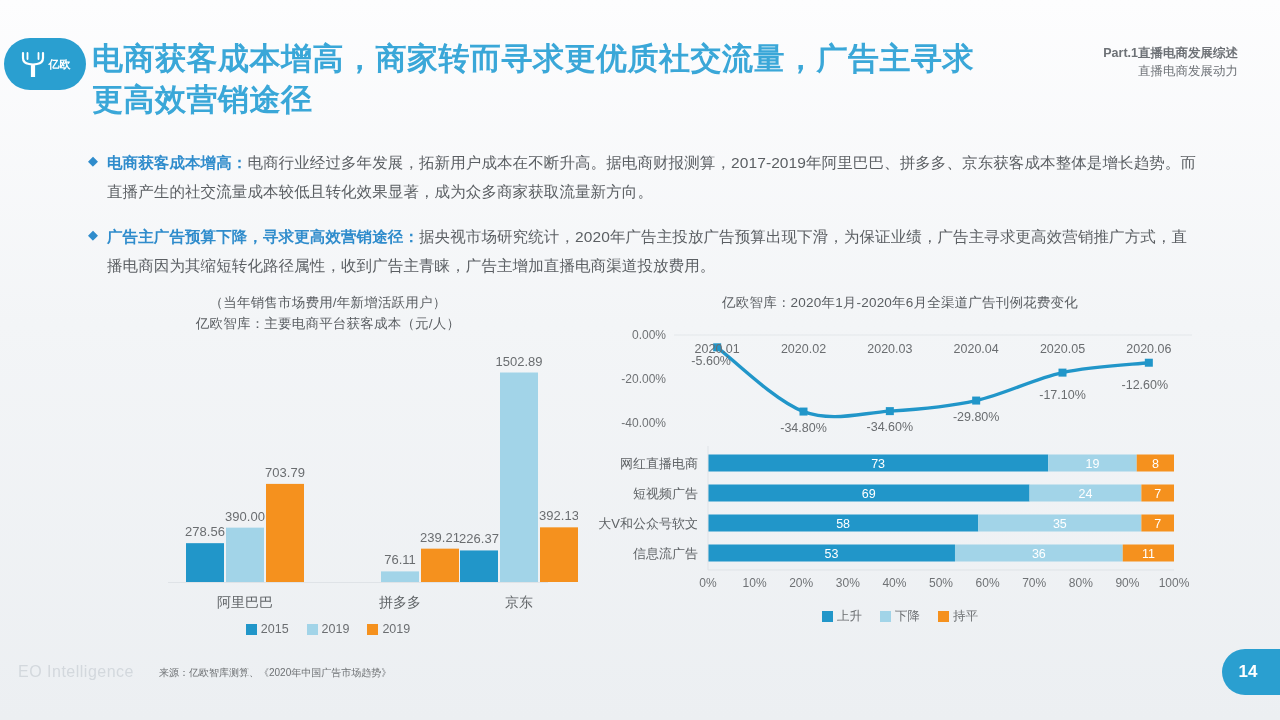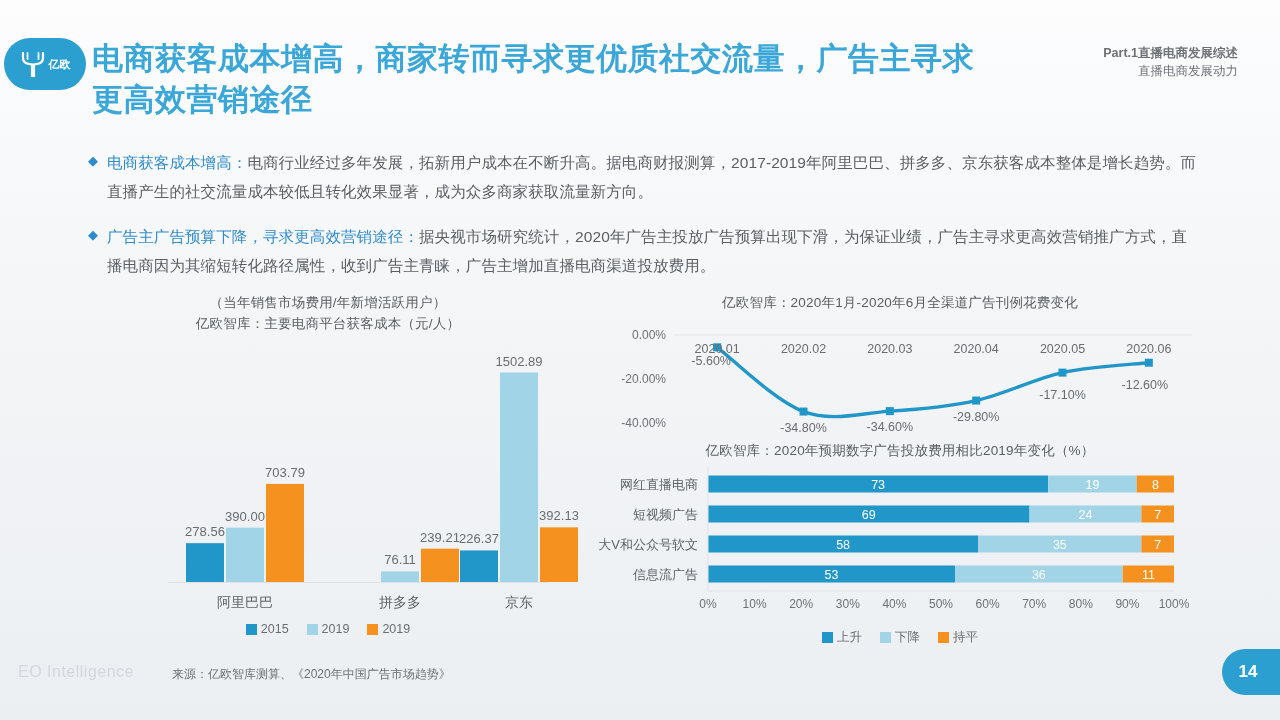--- a/index.html
+++ b/index.html
@@ -46,21 +46,21 @@
   .bullets { position: absolute; left: 88px; top: 148px; width: 1110px; }
   .bullet { display: flex; margin-bottom: 16px; }
   .diamond {
     color: #2f8ccc; font-size: 13px; line-height: 26px;
     margin-right: 9px; flex: 0 0 auto;
   }
   .btext {
     font-size: 15.5px; line-height: 29px; color: #5b5f63;
     letter-spacing: 0.1px;
   }
-  .bhead { color: #2f8ccc; font-weight: 400; }
+  .bhead { color: #2f8ccc; font-weight: 700; }
 
   
   .chart-title {
     color: #5a5e62; font-size: 13.5px; text-align: center;
     line-height: 21px; letter-spacing: .2px;
   }
   .axis-lbl { fill: #6f7275; font-size: 12px; }
   .val-lbl  { fill: #6a6d70; font-size: 13px; }
 
   
@@ -76,22 +76,22 @@
   
   #panel-line { position: absolute; left: 596px; top: 292px; width: 608px; height: 140px; }
   #panel-stack { position: absolute; left: 596px; top: 440px; width: 608px; height: 215px; }
 
   
   .footer-brand {
     position: absolute; left: 18px; top: 663px;
     color: #d3d8dd; font-size: 16px; letter-spacing: .5px;
   }
   .source {
-    position: absolute; left: 172px; top: 666px;
-    color: #6d7073; font-size: 12px;
+    position: absolute; left: 159px; top: 666px;
+    color: #6d7073; font-size: 10px;
   }
   .pagenum {
     position: absolute; right: 0px; top: 649px;
     width: 58px; height: 46px;
     background: #2a9fd0; border-radius: 23px 0 0 23px;
     color: #ffffff; font-size: 17px;
     display: flex; align-items: center; justify-content: center;
     padding-right: 6px;
     font-weight: bold;
   }
@@ -196,21 +196,20 @@
         <rect x="462.5" y="55.620000000000005" width="8" height="8" fill="#2196c9"></rect>
         <text x="466.5" y="40" text-anchor="middle" class="axis-lbl" style="font-size:12.5px;fill:#6a6d70">2020.05</text>
         <text x="466.5" y="85.62" text-anchor="middle" class="val-lbl" style="font-size:12.5px;fill:#6a6d70">-17.10%</text>
         <rect x="548.8333333333333" y="45.72" width="8" height="8" fill="#2196c9"></rect>
         <text x="552.8333333333333" y="40" text-anchor="middle" class="axis-lbl" style="font-size:12.5px;fill:#6a6d70">2020.06</text>
         <text x="548.8333333333333" y="75.72" text-anchor="middle" class="val-lbl" style="font-size:12.5px;fill:#6a6d70">-12.60%</text>
       </svg>
   </div>
 
   <div id="panel-stack">
-    <div class="chart-title">亿欧智库：2020年预期数字广告投放费用相比2019年变化（%）</div>
     <svg id="svg-stack" width="608" height="160" viewBox="0 0 608 160">
         <text x="102" y="28" text-anchor="end" style="font-size:13px;fill:#5f6366;font-family:&quot;Liberation Sans&quot;,sans-serif">网红直播电商</text>
         <rect x="112" y="14.5" width="340.18" height="17" fill="#2196c9"></rect>
         <text x="282.09000000000003" y="28" text-anchor="middle" style="font-size:12.5px;fill:#ffffff;font-family:&quot;Liberation Sans&quot;,sans-serif">73</text>
         <rect x="452.18" y="14.5" width="88.54000000000002" height="17" fill="#a2d4e8"></rect>
         <text x="496.45000000000005" y="28" text-anchor="middle" style="font-size:12.5px;fill:#ffffff;font-family:&quot;Liberation Sans&quot;,sans-serif">19</text>
         <rect x="540.72" y="14.5" width="37.27999999999997" height="17" fill="#f5911e"></rect>
         <text x="559.36" y="28" text-anchor="middle" style="font-size:12.5px;fill:#ffffff;font-family:&quot;Liberation Sans&quot;,sans-serif">8</text>
         <text x="102" y="58" text-anchor="end" style="font-size:13px;fill:#5f6366;font-family:&quot;Liberation Sans&quot;,sans-serif">短视频广告</text>
         <rect x="112" y="44.5" width="321.53999999999996" height="17" fill="#2196c9"></rect>

